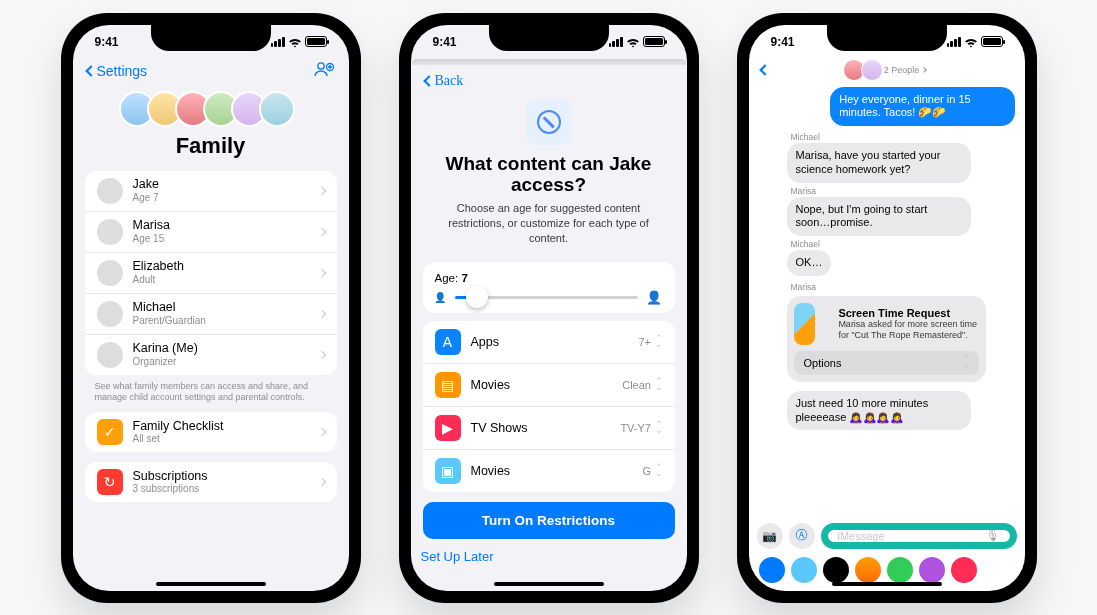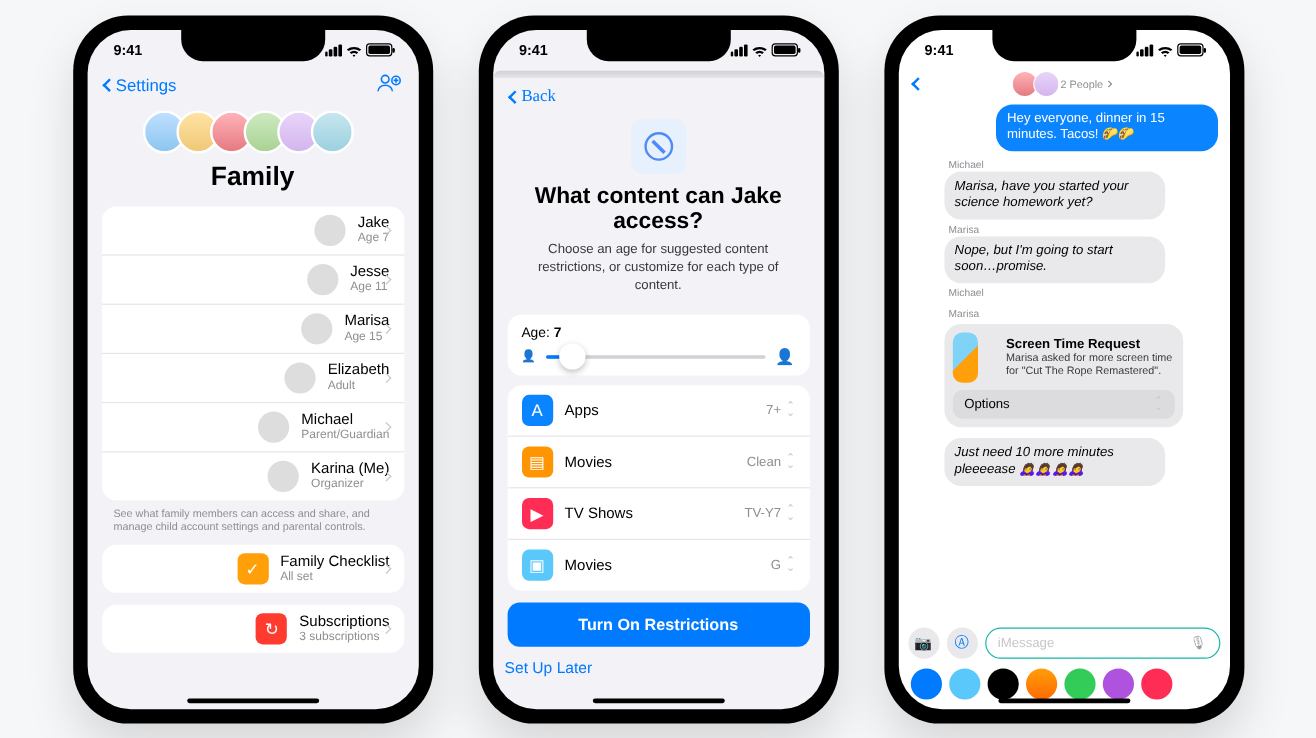--- a/index.html
+++ b/index.html
@@ -50,21 +50,21 @@
   .avrow{ display:flex; justify-content:center; margin:4px 0 6px;}
   .avrow .av{ width:36px;height:36px;border-radius:50%; margin-left:-8px; border:2px solid #fff; background:#ddd;}
   .av.c0{background:linear-gradient(#bfe0ff,#8cc5ef)}
   .av.c1{background:linear-gradient(#ffe3a3,#f0c877)}
   .av.c2{background:linear-gradient(#ffb3b8,#e57a82)}
   .av.c3{background:linear-gradient(#cdeac0,#a9d294)}
   .av.c4{background:linear-gradient(#e8d5f9,#d4b5ee)}
   .av.c5{background:linear-gradient(#c6e6ef,#9dd0df)}
   .h1{ text-align:center; font-size:22px; font-weight:700; margin:6px 0 12px;}
   .card{ background:#fff; border-radius:12px; overflow:hidden;}
-  .row{ display:flex; align-items:center; padding:7px 12px; border-bottom:0.5px solid #e5e5ea; position:relative;justify-content:flex-end;}
+  .row{ display:flex; align-items:center; padding:7px 12px; border-bottom:0.5px solid #e5e5ea; position:relative;}
   .row:last-child{border-bottom:none;}
   .row .sm-av{ width:26px;height:26px;border-radius:50%; margin-right:10px; background:#ddd;}
   .row-t{ font-size:12.5px; font-weight:500; line-height:1.1;}
   .row-sub{ font-size:10px; color:#8e8e93;}
   .chev-r{ position:absolute; right:12px; width:6px;height:6px;border-right:1.5px solid #c7c7cc;border-top:1.5px solid #c7c7cc;transform:rotate(45deg);}
   .footer-note{ font-size:9px; color:#8e8e93; padding:6px 10px 8px; line-height:1.3;}
   .sqicon{ width:26px;height:26px;border-radius:6px; margin-right:10px; display:flex;align-items:center;justify-content:center;color:#fff;font-size:14px;}
   .orange{background:#ff9f0a}.red{background:#ff3b30}.blue{background:#0a84ff}
   .book{background:#ff9500}.pink{background:#ff2d55}.teal{background:#5ac8fa}
 
@@ -102,31 +102,31 @@
   .center-av{display:flex;flex-direction:row;align-items:center;gap:1px;}
   .pair{display:flex;}
   .pair .av{width:22px;height:22px;border-radius:50%;margin-left:-4px;border:1.5px solid #fff;}
   .people-lbl{font-size:9px;color:#8e8e93;display:flex;align-items:center;gap:3px;}
   .people-lbl .ch{width:4px;height:4px;border-right:1px solid #8e8e93;border-top:1px solid #8e8e93;transform:rotate(45deg);}
   .chat{flex:1;padding:4px 10px 2px;overflow:hidden;display:flex;flex-direction:column;gap:3px;}
   .msg-out{align-self:flex-end;background:#0a84ff;color:#fff;border-radius:14px;padding:6px 9px;font-size:11px;max-width:72%;line-height:1.25;}
   .from{font-size:8.5px;color:#8e8e93;margin:3px 0 1px 32px;}
   .msg-in-wrap{display:flex;gap:6px;align-items:flex-end;}
   .tiny-av{width:22px;height:22px;border-radius:50%;align-self:flex-end;}
-  .msg-in{background:#e9e9eb;color:#000;border-radius:14px;padding:6px 9px;font-size:11px;max-width:72%;line-height:1.25;font-style:italic;}
+  .msg-in{background:#e9e9eb;color:#000;border-radius:14px;padding:6px 9px;font-size:11px;max-width:72%;line-height:1.25;}
   .req-card{background:#e9e9eb;border-radius:14px;padding:7px;max-width:78%;}
   .req-top{display:flex;gap:23px;align-items:center;margin-bottom:6px;}
   .req-img{width:42px;height:42px;border-radius:8px;background:linear-gradient(135deg,#7fd3f7 50%,#ff9f0a 50%);position:relative;overflow:hidden;}
   .req-img::after{content:'';position:absolute;left:24px;top:10px;width:20px;height:20px;background:#4caf50;border-radius:50%;}
   .req-t{font-size:11px;font-weight:600;}
   .req-s{font-size:9px;color:#3a3a3c;line-height:1.2;}
   .opt-btn{background:#dcdcde;border-radius:8px;padding:6px 10px;font-size:11px;display:flex;justify-content:space-between;align-items:center;}
   .compose{display:flex;align-items:center;gap:6px;padding:4px 8px;}
   .circ-btn{width:26px;height:26px;border-radius:50%;background:#e9e9eb;display:flex;align-items:center;justify-content:center;color:#8a8a8e;font-size:12px;}
-  .msg-field{flex:1;height:26px;border:1px solid #14b8a6;border-radius:14px;display:flex;align-items:center;padding:0 10px;justify-content:space-between;font-size:11px;color:#c7c7cc;}
+  .msg-field{flex:1;height:26px;border:7px solid #14b8a6;border-radius:14px;display:flex;align-items:center;padding:0 10px;justify-content:space-between;font-size:11px;color:#c7c7cc;}
   .appbar{display:flex;gap:6px;padding:4px 10px 8px;justify-content:flex-start;}
   .appic{width:26px;height:26px;border-radius:50%;}
   .ai0{background:#007aff}.ai1{background:linear-gradient(135deg,#34c759,#30d158)}
   .ai2{background:#000}.ai3{background:linear-gradient(#ff9f0a,#ff6a00)}
   .ai4{background:#af52de}.ai5{background:#5ac8fa}.ai6{background:#ff2d55}
   .home-ind{position:absolute;bottom:5px;left:50%;transform:translateX(-50%);width:110px;height:4px;background:#000;border-radius:3px;}
 </style>
 </head>
 <body>
 
@@ -175,28 +175,20 @@
     <div class="card" id="members">
           <div class="row">
      <div class="sm-av c0"></div>
      <div>
               <div class="row-t">Jake</div>
           <div class="row-sub">Age 7</div>
             </div>
      <span class="chev-r"></span>
    </div>
           <div class="row">
-     <div class="sm-av c1"></div>
-     <div>
-              <div class="row-t">Jesse</div>
-          <div class="row-sub">Age 11</div>
-            </div>
-     <span class="chev-r"></span>
-   </div>
-          <div class="row">
      <div class="sm-av c2"></div>
      <div>
               <div class="row-t">Marisa</div>
           <div class="row-sub">Age 15</div>
             </div>
      <span class="chev-r"></span>
    </div>
           <div class="row">
      <div class="sm-av c3"></div>
      <div>
@@ -369,20 +361,24 @@
    <div class="msg-in-wrap">
      <div class="tiny-av c4"></div>
      <div class="msg-in">Marisa, have you started your science homework yet?</div>
    </div>
           <div class="from">Marisa</div>
    <div class="msg-in-wrap">
      <div class="tiny-av c2"></div>
      <div class="msg-in">Nope, but I'm going to start soon…promise.</div>
    </div>
           <div class="from">Michael</div>
+   <div class="msg-in-wrap">
+     <div class="tiny-av c4"></div>
+     <div class="msg-in">OK…</div>
+   </div>
         </div>
     <div class="from">Marisa</div>
     <div class="msg-in-wrap">
       <div style="width:22px"></div>
       <div class="req-card">
         <div class="req-top">
           <div class="req-img"></div>
           <div>
             <div class="req-t">Screen Time Request</div>
             <div class="req-s">Marisa asked for more screen time for "Cut The Rope Remastered".</div>

